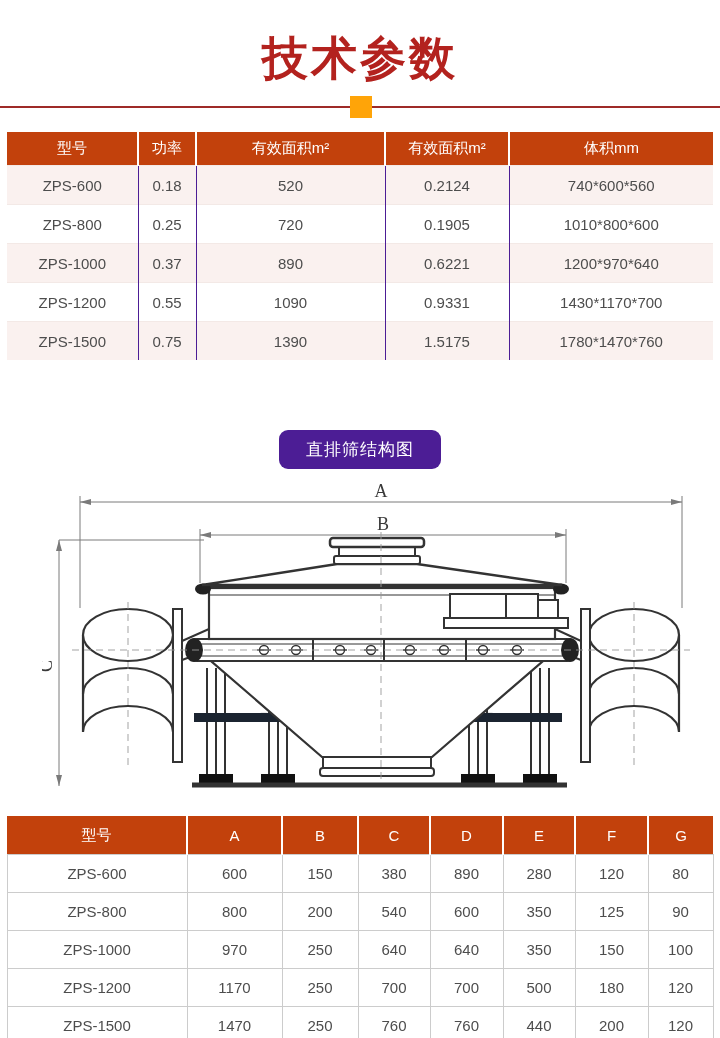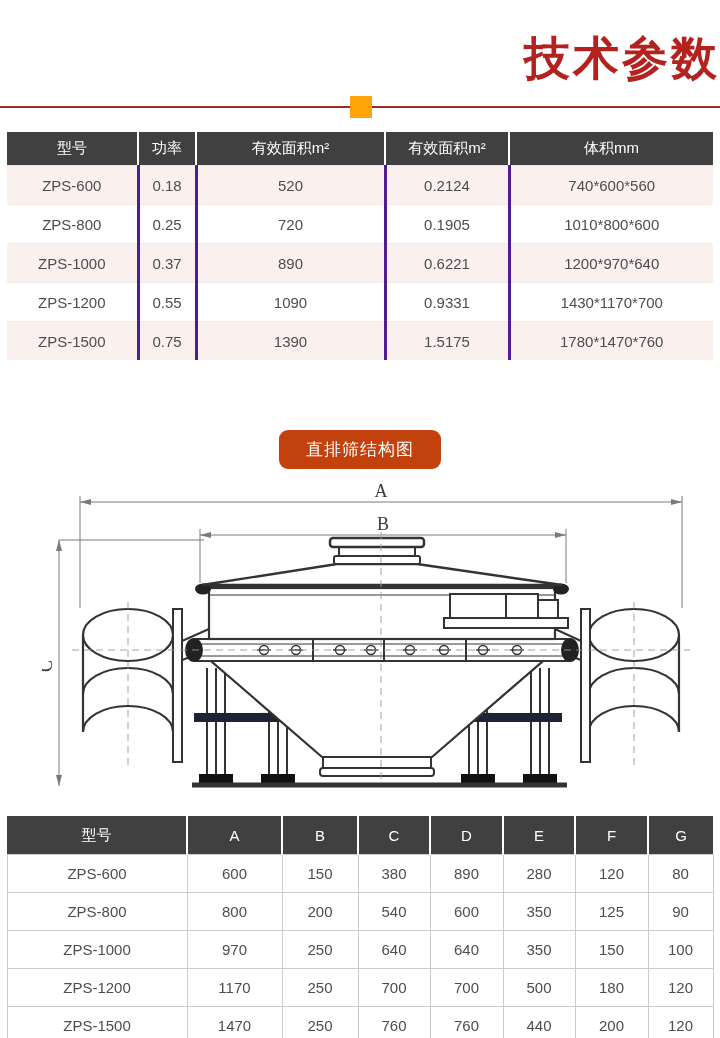--- a/index.html
+++ b/index.html
@@ -1,40 +1,40 @@
 <!DOCTYPE html>
 <html><head>
 <meta charset="utf-8">
 <style>
   html,body{margin:0;padding:0;background:#fff;}
   body{width:720px;min-height:1038px;font-family:"Liberation Sans","DejaVu Sans",sans-serif;color:#4d4d4d;}
   .page{width:720px;overflow:hidden;}
 
   
-  .page-title{margin:26px 0 0;text-align:right;font-size:46px;line-height:64px;font-weight:bold;
+  .page-title{margin:26px 0 0;text-align:center;font-size:46px;line-height:64px;font-weight:bold;
               color:#b3221e;letter-spacing:3px;}
   .divider{position:relative;height:22px;margin-top:6px;}
   .divider .line{position:absolute;left:0;right:0;top:10px;border-top:2px solid #9e2a28;}
   .divider .sq{position:absolute;left:350px;top:0;width:22px;height:22px;background:#ffa408;}
 
   
   table{width:706px;margin:14px auto 0;border-collapse:collapse;table-layout:fixed;text-align:center;font-size:15px;}
-  th{background:#404040;color:#fff;font-weight:normal;border-left:2px solid #fff;}
+  th{background:#c2410c;color:#fff;font-weight:normal;border-left:2px solid #fff;}
   th:first-child{border-left:none;}
   .t1 th{height:31px;}
-  .t1 td{height:36px;border-left:3px solid #4c1d95;border-top:1px solid #f3e9e6;background:#fff;}
+  .t1 td{height:36px;border-left:1px solid #4c1d95;border-top:1px solid #f3e9e6;background:#fff;}
   .t1 td:first-child{border-left:none;}
   .t1 tr.odd td{background:#faf1ef;}
   .t2 th{height:36px;}
   .t2 td{height:35px;border:1px solid #cccccc;background:#fff;}
   .t2 tr td:first-child{border-left:1px solid #cccccc;}
 
   
   .badge-wrap{margin-top:70px;text-align:center;}
-  .badge{display:inline-block;background:#c2410c;color:#fff;font-size:17px;letter-spacing:1px;
+  .badge{display:inline-block;background:#4c1d95;color:#fff;font-size:17px;letter-spacing:1px;
          padding:8px 27px;border-radius:9px;}
 
   
   .drawing{margin:13px 0 0 42px;width:670px;height:320px;}
 </style>
 </head>
 <body>
 
 <div class="page">
 

